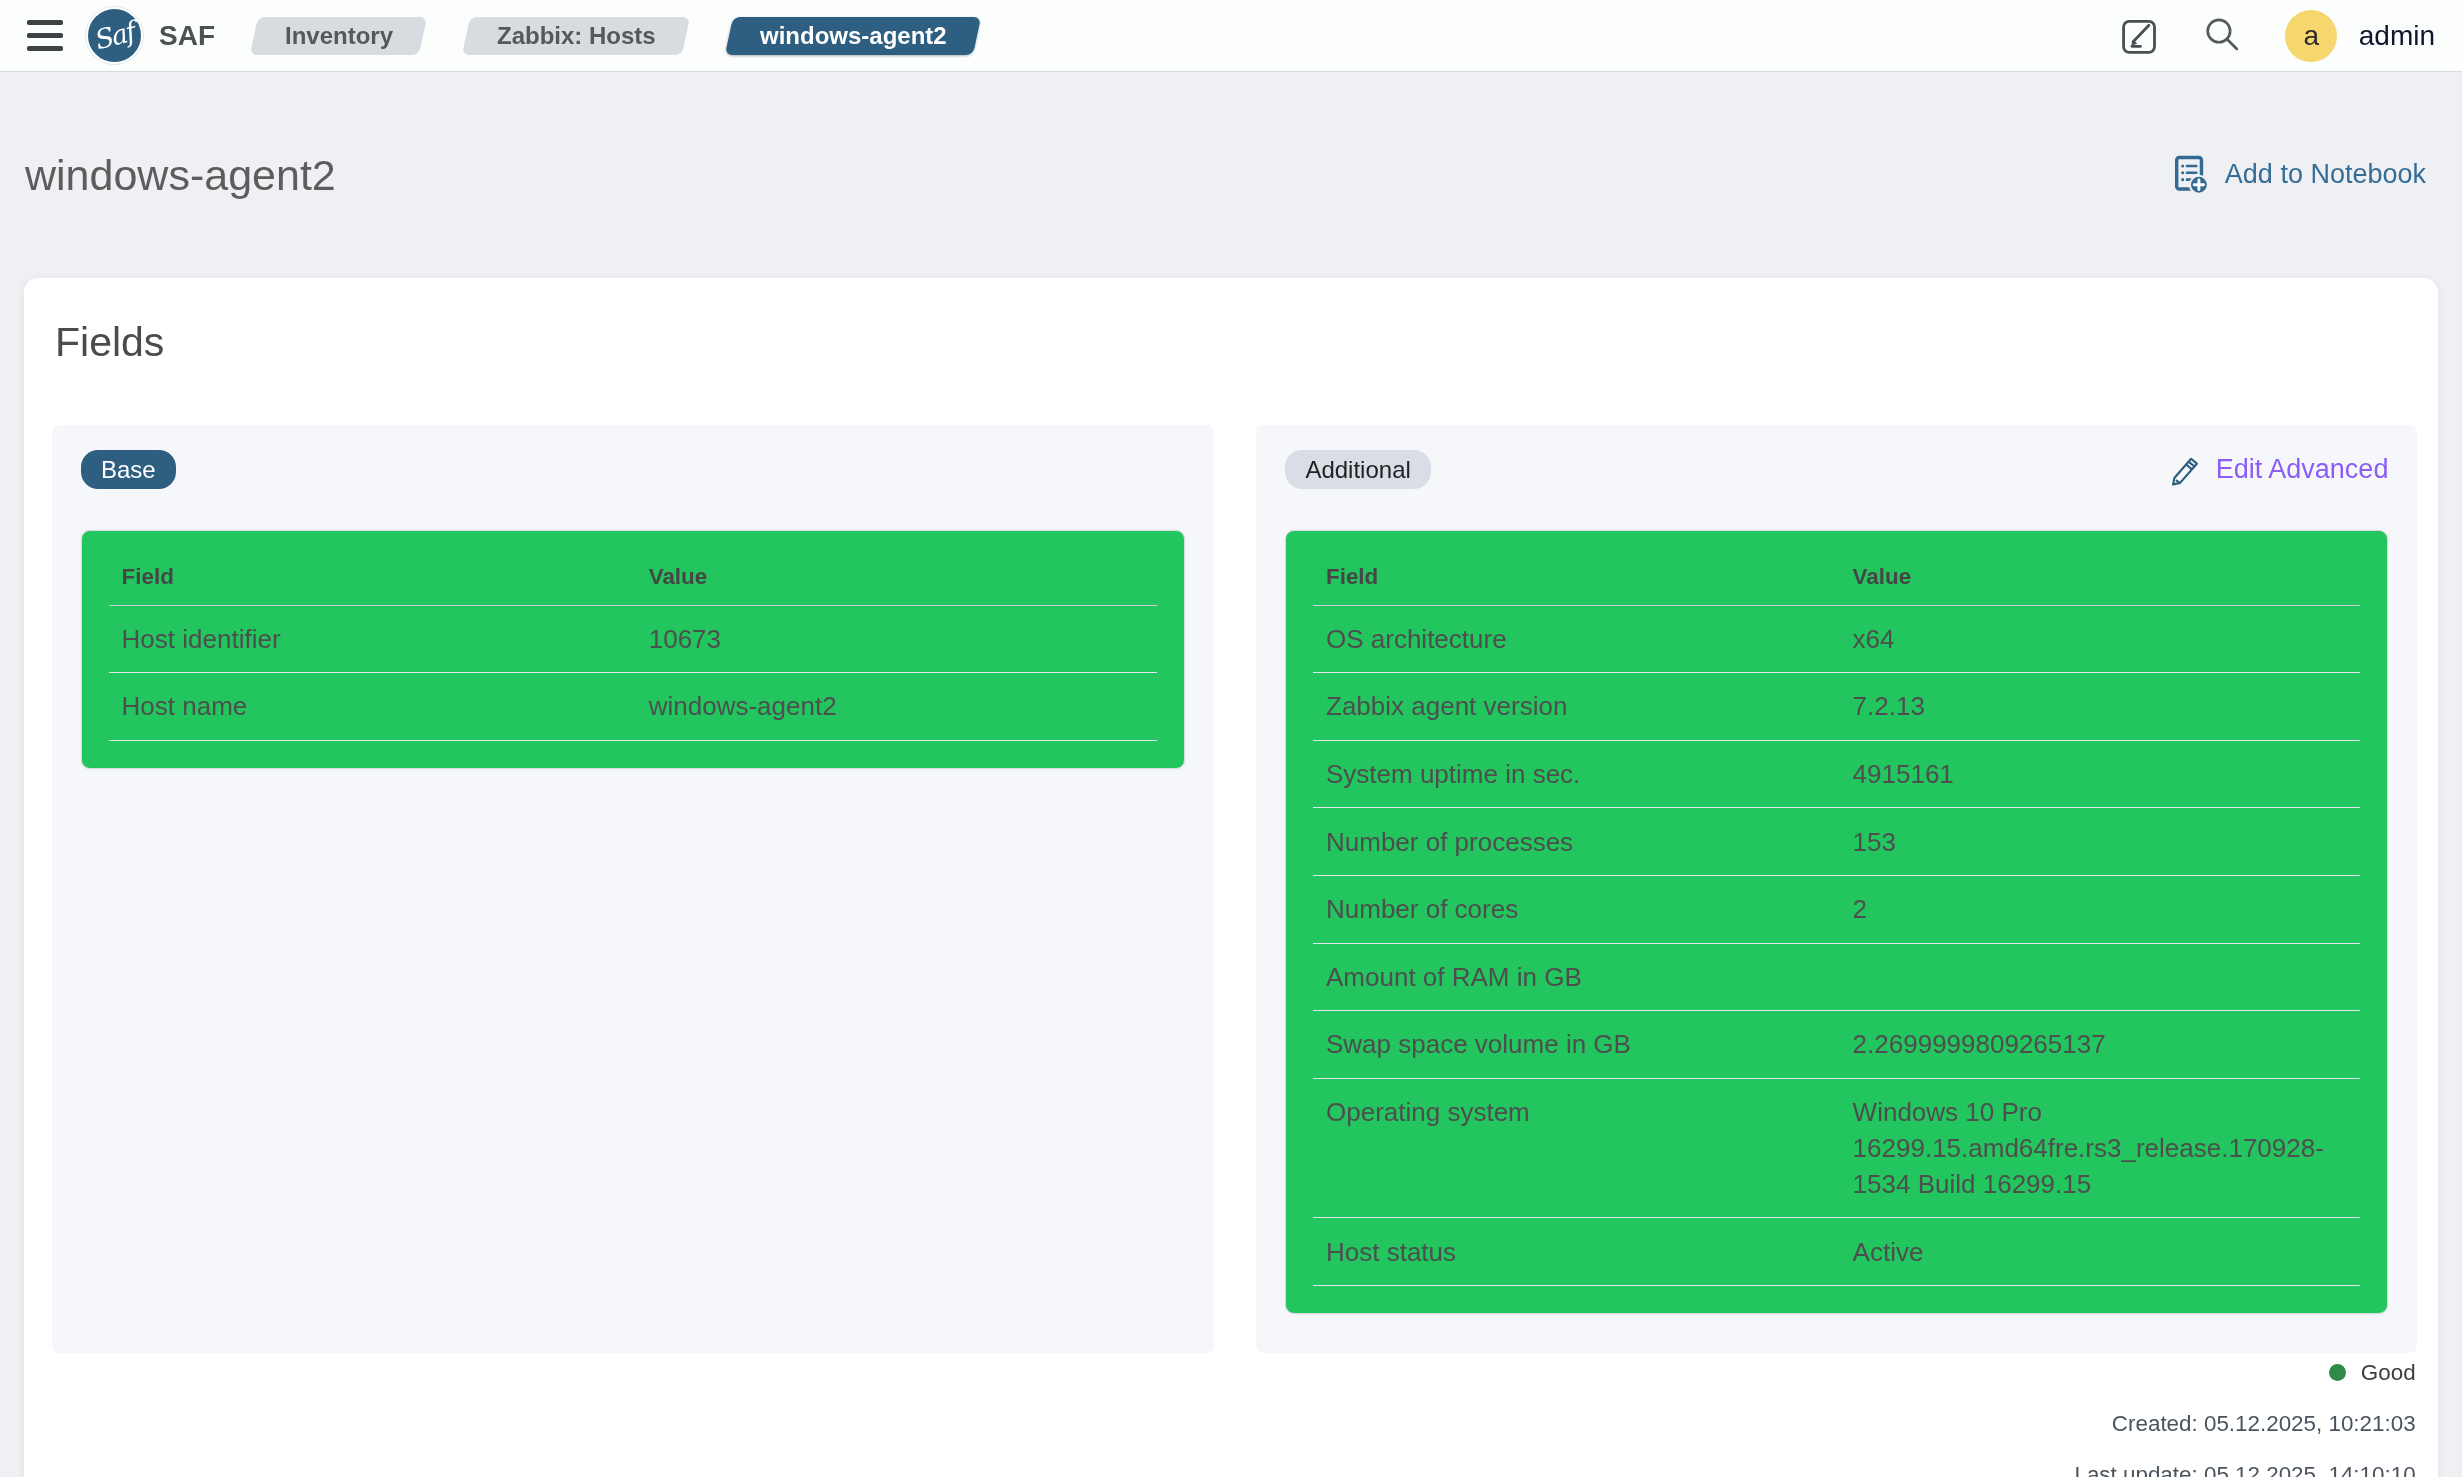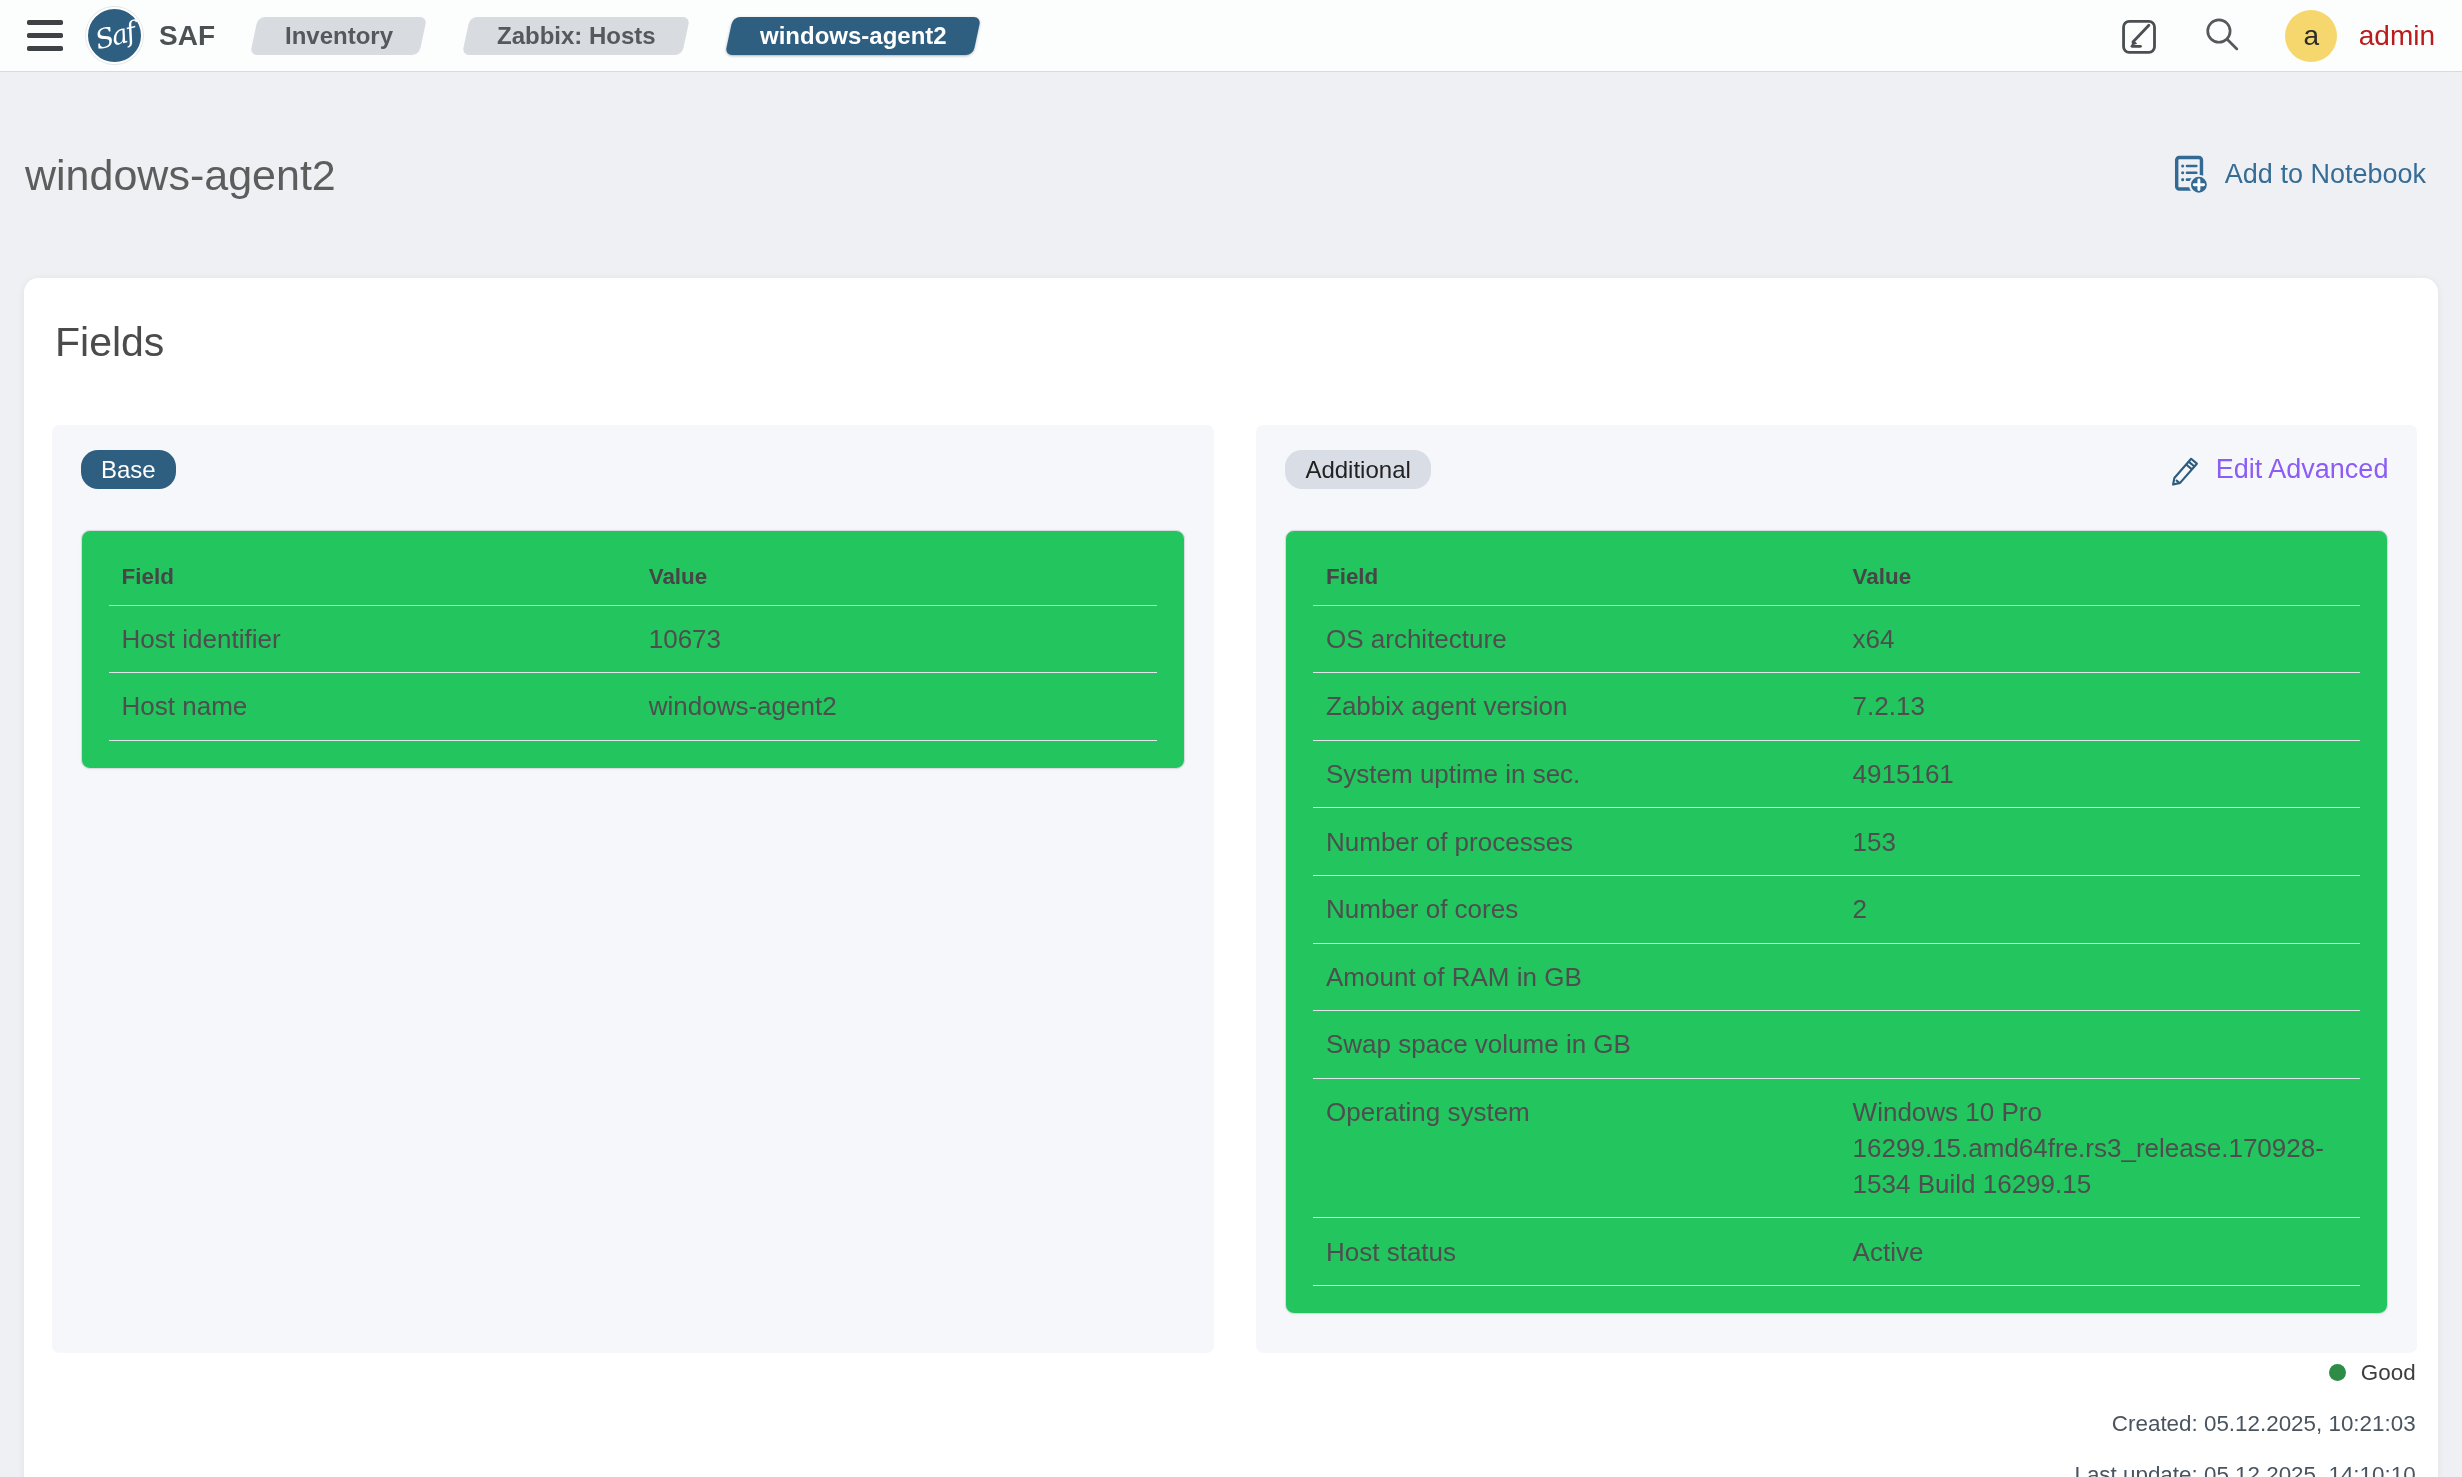--- a/index.html
+++ b/index.html
@@ -39,21 +39,21 @@
   .tab > span { transform:skewX(12deg); }
   .tab.active { background:#2e5e80; color:#ffffff; box-shadow:0 0.9px 2.7px rgba(20,50,70,.35); }
 
   .topbar-right { margin-left:auto; display:flex; align-items:center; }
   .icon-btn { width:47px; height:47px; display:flex; align-items:center; justify-content:center; cursor:pointer; margin-left:36px; }
   .avatar {
     width:52px; height:52px; border-radius:50%; background:#f5d76e;
     display:flex; align-items:center; justify-content:center;
     font-size:28px; color:#2b2b2b; margin-left:39px; cursor:pointer;
   }
-  .username { font-size:28px; color:#b91c1c; margin-left:21.5px; cursor:pointer; }
+  .username { font-size:28px; color:#0f172a; margin-left:21.5px; cursor:pointer; }
 
   
   .page-head { display:flex; align-items:center; justify-content:space-between; padding:47px 36px 47px 25px; }
   .page-title { font-size:43px; font-weight:400; color:#5d5d5d; line-height:54px; }
   .add-notebook { display:flex; align-items:center; gap:14.4px; color:#366d96; font-size:27px; cursor:pointer; }
 
   
   .card {
     margin:0 24px; height:1248px; background:#ffffff; border-radius:14.4px;
     box-shadow:0 1.8px 7.2px rgba(40,50,60,.07); position:relative;
@@ -215,20 +215,21 @@
         </div>
         <div class="trow">
           <div class="cell-f">Number of cores</div>
           <div class="cell-v">2</div>
         </div>
         <div class="trow">
           <div class="cell-f">Amount of RAM in GB</div>
         </div>
         <div class="trow">
           <div class="cell-f">Swap space volume in GB</div>
+          <div class="cell-v">2.2699999809265137</div>
         </div>
         <div class="trow">
           <div class="cell-f">Operating system</div>
           <div class="cell-v" style="max-width:538px;">Windows 10 Pro 16299.15.amd64fre.rs3_release.170928-1534 Build 16299.15</div>
         </div>
         <div class="trow">
           <div class="cell-f">Host status</div>
           <div class="cell-v">Active</div>
         </div>
       </div>

